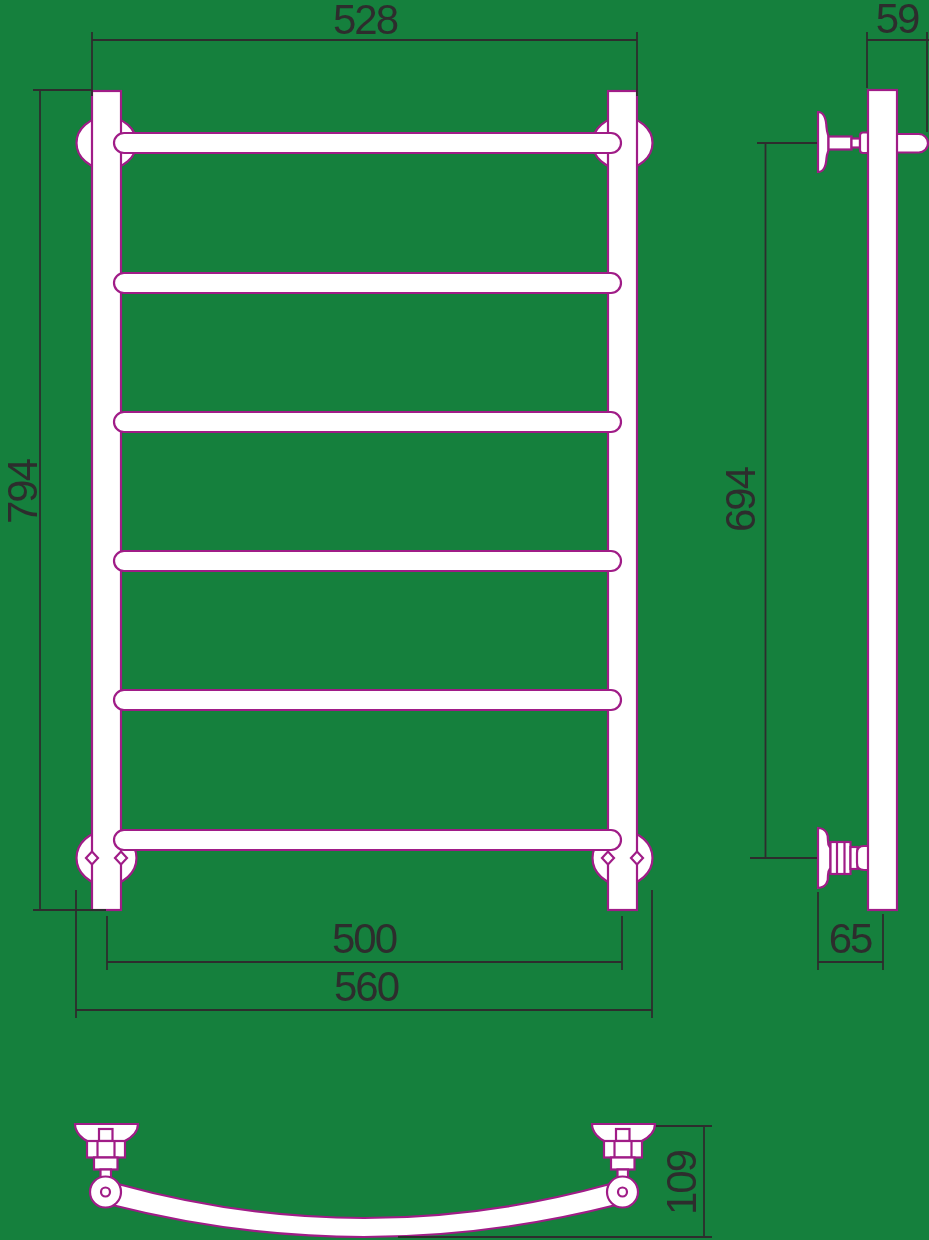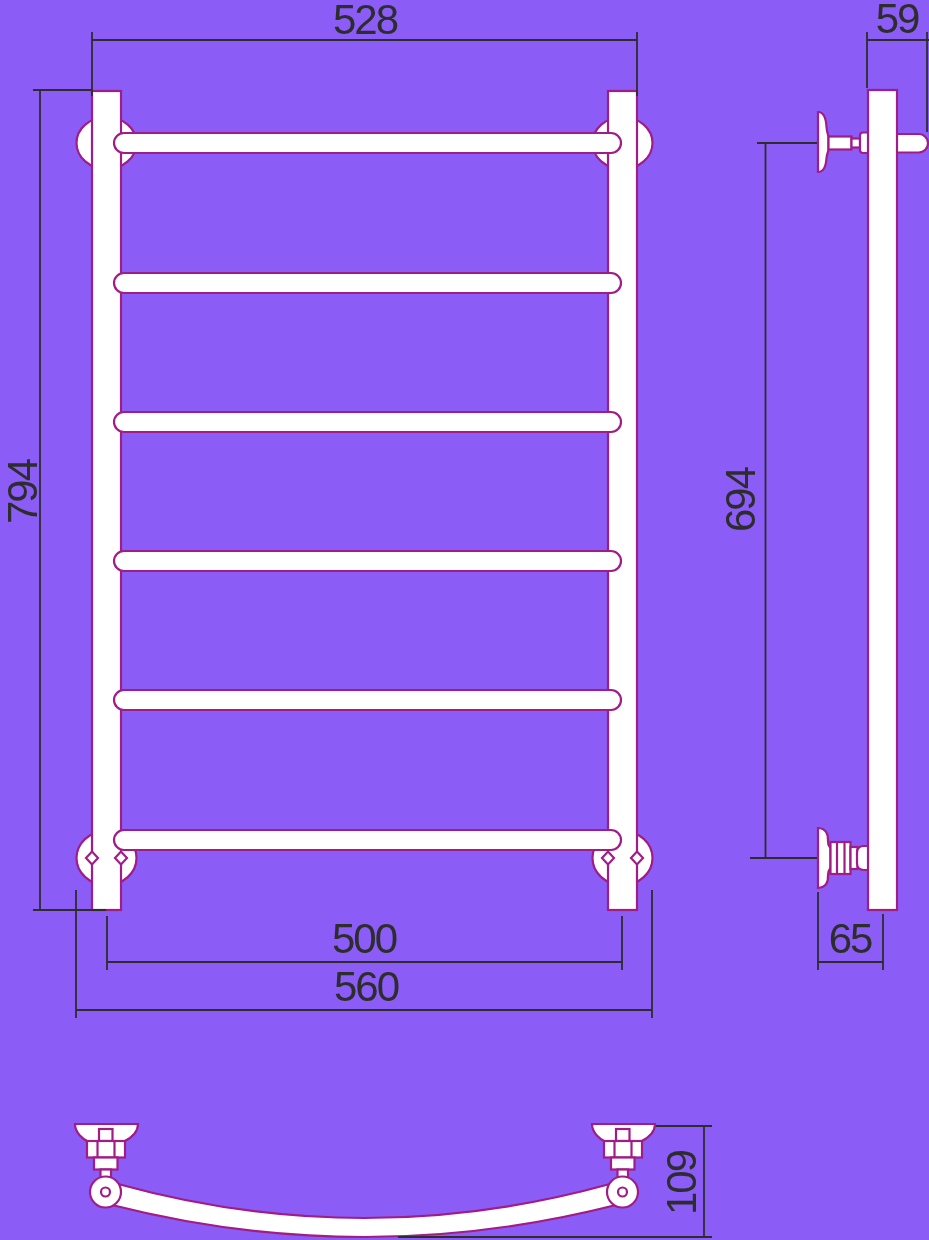--- a/index.html
+++ b/index.html
@@ -1,16 +1,16 @@
 <!DOCTYPE html>
 <html><head>
 <meta charset="utf-8">
 <style>
   html,body{margin:0;padding:0;background:#ffffff;}
-  .canvas{position:relative;width:929px;height:1240px;background:#8b5cf6;overflow:hidden;}
+  .canvas{position:relative;width:929px;height:1240px;background:#15803d;overflow:hidden;}
   svg{display:block;}
   .dim-text{
     font-family:"Liberation Sans","DejaVu Sans",sans-serif;
     font-size:42px;
     font-weight:400;
     letter-spacing:-2px;
     fill:#2d2d2d;
   }
 </style>
 </head>

